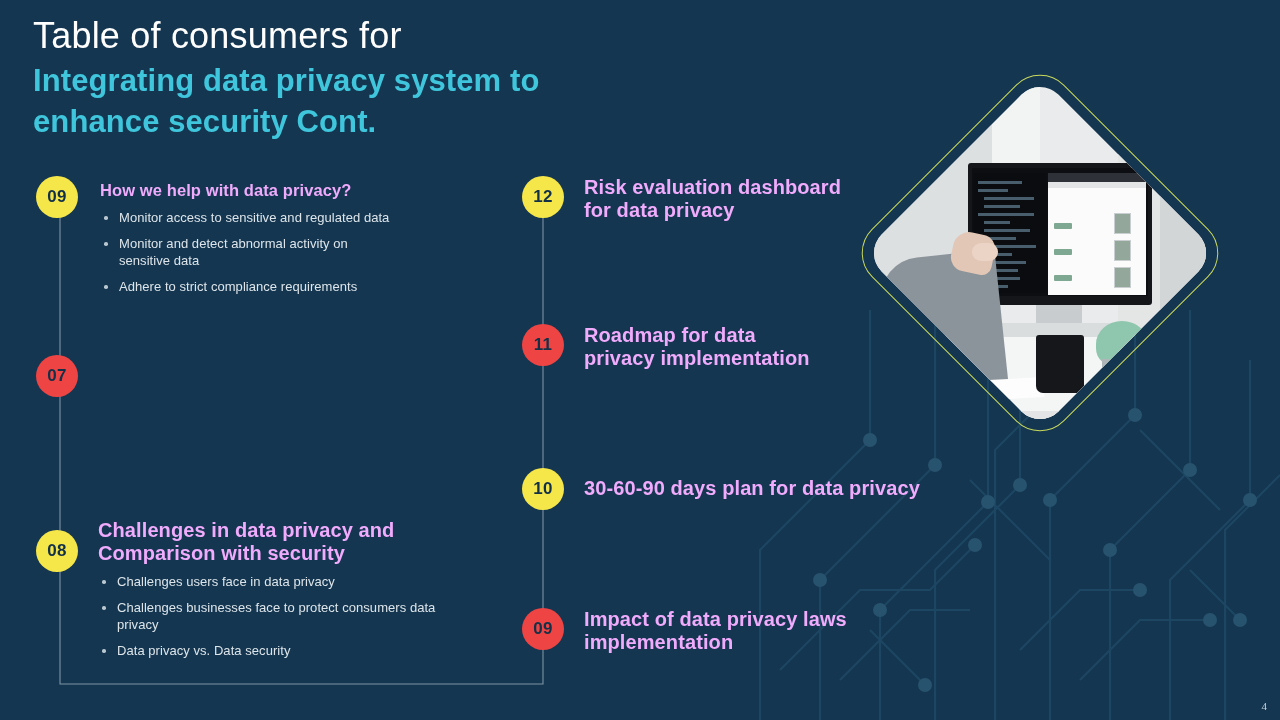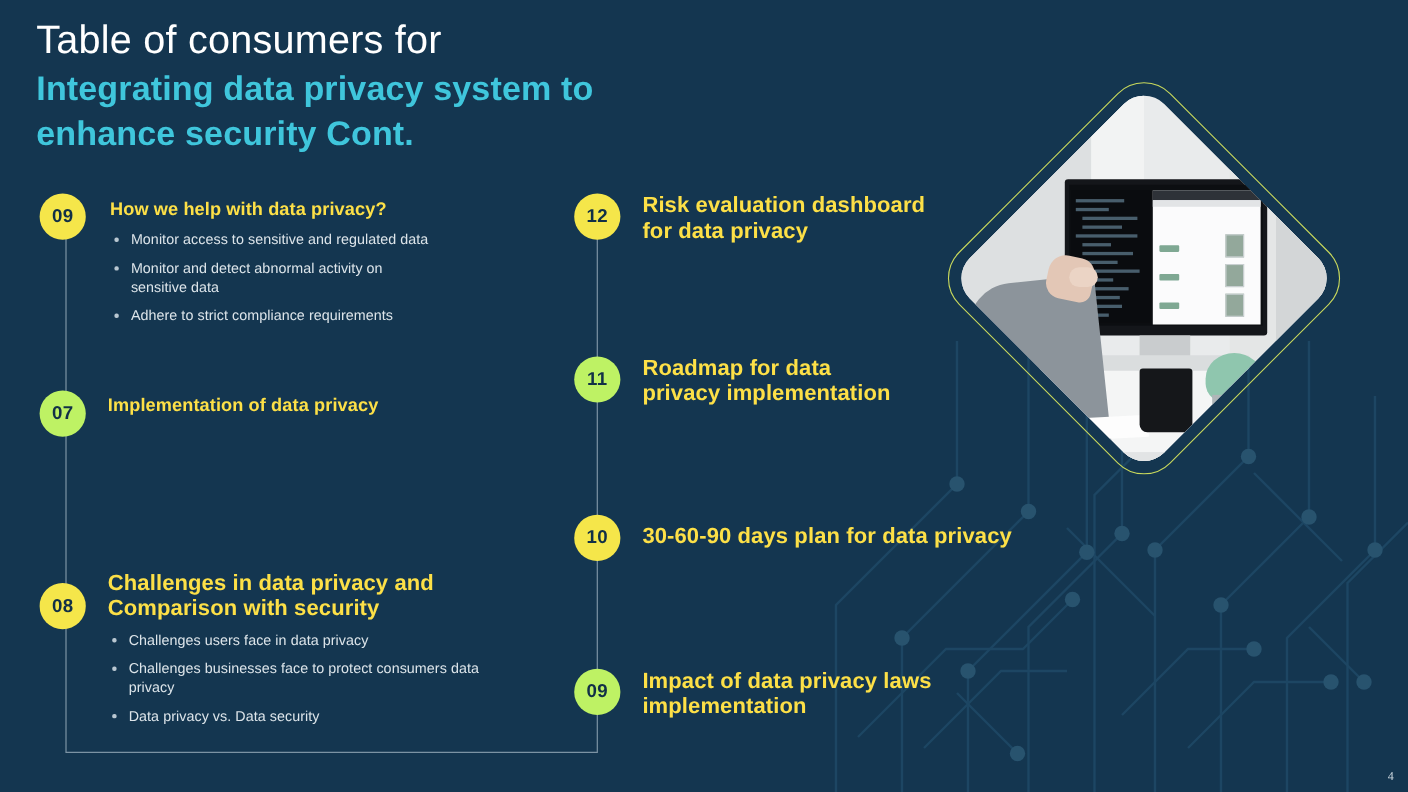--- a/index.html
+++ b/index.html
@@ -57,27 +57,27 @@
   .badge {
     position:absolute;
     width:42px; height:42px;
     border-radius:50%;
     display:flex; align-items:center; justify-content:center;
     font-size:17px; font-weight:700;
     color:#123047;
     letter-spacing:0.3px;
   }
   .badge.yellow { background:#F5E64A; }
-  .badge.teal   { background:#bef264; }
+  .badge.teal   { background:#ef4444; }
 
   .item-body { position:absolute; }
   .item-title {
     font-size:16.5px;
     font-weight:700;
-    color:#fde047;
+    color:#f0abfc;
     line-height:21px;
     letter-spacing:0.1px;
   }
   .item-title.big {
     font-size:20px;
     line-height:23px;
   }
   ul.bullets { list-style:none; margin-top:8px; }
   ul.bullets li {
     position:relative;
@@ -230,21 +230,20 @@
         <li>Monitor access to sensitive and regulated data</li>
         <li style="max-width:290px;">Monitor and detect abnormal activity on sensitive data</li>
         <li>Adhere to strict compliance requirements</li>
       </ul>
     </div>
   </div>
 
   <div class="toc-item" style="left:36px; top:355px;">
     <div class="badge teal" style="left:0; top:0;">07</div>
     <div class="item-body" style="left:62px; top:4px; width:420px;">
-      <div class="item-title">Implementation of data privacy</div>
     </div>
   </div>
 
   <div class="toc-item" style="left:36px; top:519px;">
     <div class="badge yellow" style="left:0; top:11px;">08</div>
     <div class="item-body" style="left:62px; top:0px; width:430px;">
       <div class="item-title big" style="max-width:320px;">Challenges in data privacy and Comparison with security</div>
       <ul class="bullets" style="margin-top:8px;">
         <li>Challenges users face in data privacy</li>
         <li style="max-width:370px;">Challenges businesses face to protect consumers data privacy</li>

